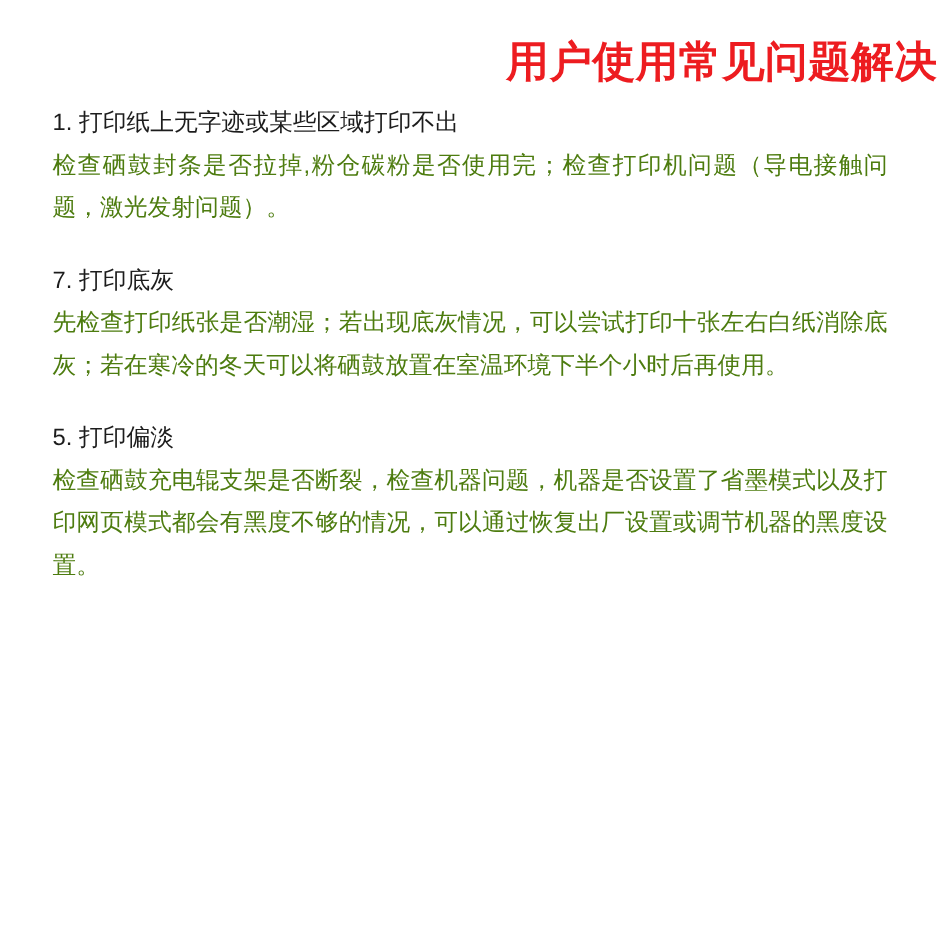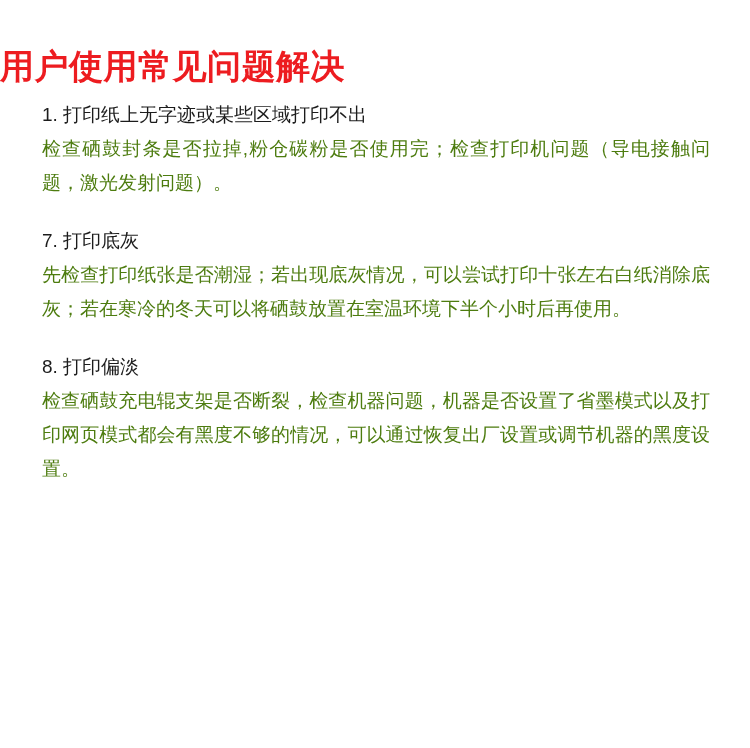--- a/index.html
+++ b/index.html
@@ -11,22 +11,22 @@
     position: relative;
     width: 750px;
     height: 748px;
     background: #ffffff;
     overflow: hidden;
     font-family: "Liberation Sans", "DejaVu Sans", sans-serif;
     box-sizing: border-box;
   }
   .title {
     margin: 0;
-    padding-top: 44px;
-    text-align: left;
+    padding-top: 28px;
+    text-align: right;
     font-size: 34px;
     line-height: 44px;
     font-weight: bold;
     color: #ed1c20;
     letter-spacing: 0.5px;
   }
   .content {
     margin-top: 10px;
     padding: 0 40px 0 42px;
   }
@@ -65,18 +65,18 @@
     </div>
 
 
 
     <div class="section">
       <p class="section-heading">7. 打印底灰</p>
       <p class="section-body">先检查打印纸张是否潮湿；若出现底灰情况，可以尝试打印十张左右白纸消除底灰；若在寒冷的冬天可以将硒鼓放置在室温环境下半个小时后再使用。</p>
     </div>
 
     <div class="section">
-      <p class="section-heading">8. 打印偏淡</p>
+      <p class="section-heading">5. 打印偏淡</p>
       <p class="section-body">检查硒鼓充电辊支架是否断裂，检查机器问题，机器是否设置了省墨模式以及打印网页模式都会有黑度不够的情况，可以通过恢复出厂设置或调节机器的黑度设置。</p>
     </div>
 
   </div>
 </div>
 
 </body></html>

